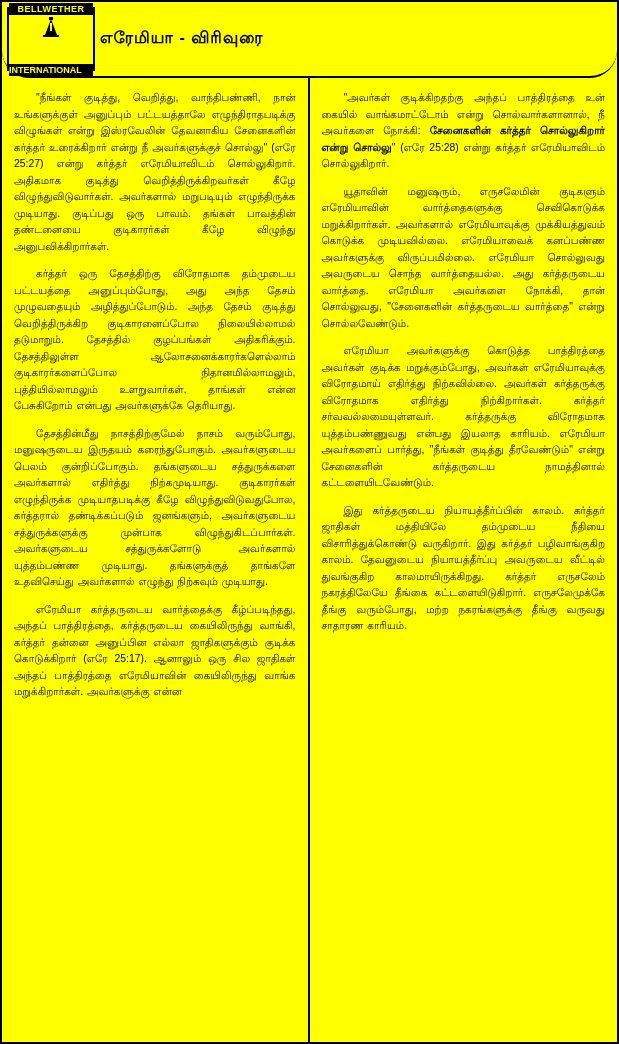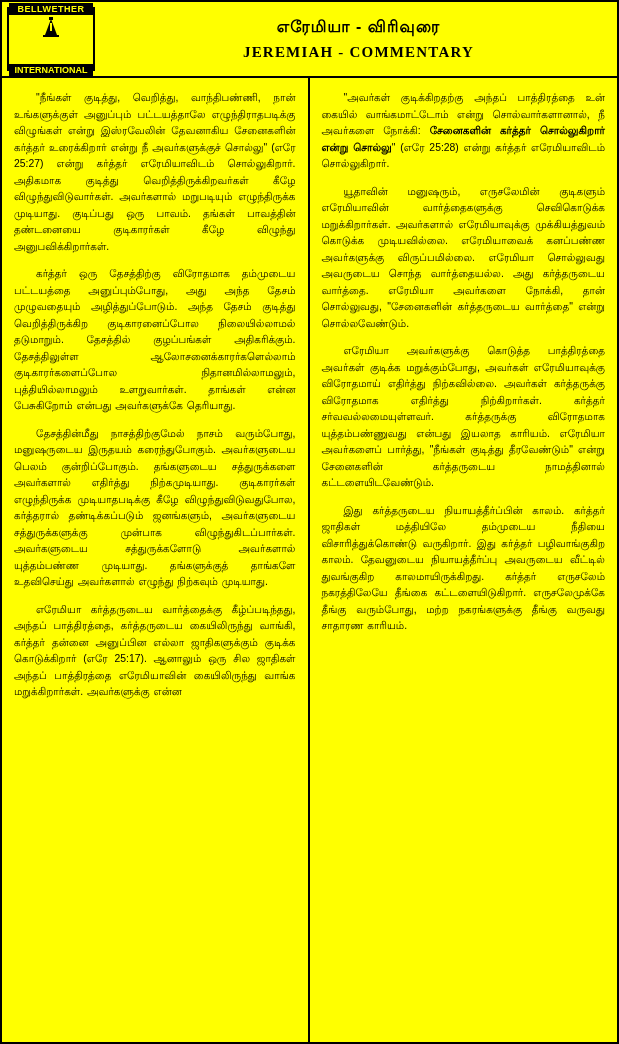--- a/index.html
+++ b/index.html
@@ -22,20 +22,21 @@
     overflow: hidden;
   }
   
   .header {
     position: relative;
     height: 74px;
     border-bottom: 2px solid #000000;
     background: #ffff00;
     display: flex;
     align-items: stretch;
+    border-radius: 27px;
   }
   .logo-left, .logo-right {
     width: 88px;
     margin: 5px;
     border: 2px solid #000000;
     background: #ffff00;
     display: flex;
     flex-direction: column;
     align-items: center;
     justify-content: center;
@@ -53,38 +54,36 @@
     padding: 1px 0;
     box-sizing: border-box;
     font-family: "Liberation Sans", sans-serif;
   }
   .logo-left .bar2, .logo-right .bar2 {
     background: #000000;
     color: #ffff00;
     font-size: 9px;
     font-weight: bold;
     width: 100%;
-    text-align: center;
     padding: 1px 0;
     box-sizing: border-box;
     margin-top: 25px;
   }
   .logo-emblem {
     width: 100%;
     height: 26px;
     display: flex;
     align-items: center;
     justify-content: center;
   }
   .header-titles {
     flex: 1;
     display: flex;
-    flex-direction: column;
     align-items: center;
-    justify-content: center;
+    justify-content: space-between;
     gap: 6px;
   }
   .title-ta {
     font-size: 16px;
     font-weight: bold;
     color: #000000;
     letter-spacing: 1px;
     text-align: center;
   }
   .title-en {
@@ -142,21 +141,20 @@
           <polygon points="12,4 6,20 18,20" fill="#000"></polygon>
           <rect x="4" y="20" width="16" height="2" fill="#000"></rect>
           <rect x="11" y="8" width="2" height="8" fill="#ffff00"></rect>
         </svg>
       </div>
       <div class="bar2">INTERNATIONAL</div>
     </div>
 
     <div class="header-titles">
       <div class="title-ta">எரேமியா  -  விரிவுரை</div>
-      <div class="title-en">JEREMIAH -  COMMENTARY</div>
     </div>
 
 
   </div>
 
   <div class="columns">
 
     <div class="col col-left">
       <p class="para first">"நீங்கள் குடித்து, வெறித்து, வாந்திபண்ணி, நான் உங்களுக்குள் அனுப்பும் பட்டயத்தாலே எழுந்திராதபடிக்கு விழுங்கள் என்று இஸ்ரவேலின் தேவனாகிய சேனைகளின் கர்த்தர் உரைக்கிறார் என்று நீ அவர்களுக்குச் சொல்லு" (எரே 25:27) என்று கர்த்தர் எரேமியாவிடம் சொல்லுகிறார். அதிகமாக குடித்து வெறித்திருக்கிறவர்கள் கீழே விழுந்துவிடுவார்கள். அவர்களால் மறுபடியும் எழுந்திருக்க முடியாது. குடிப்பது ஒரு பாவம். தங்கள் பாவத்தின் தண்டனையை குடிகாரர்கள் கீழே விழுந்து அனுபவிக்கிறார்கள்.</p>
       <p class="para">கர்த்தர் ஒரு தேசத்திற்கு விரோதமாக தம்முடைய பட்டயத்தை அனுப்பும்போது, அது அந்த தேசம் முழுவதையும் அழித்துப்போடும். அந்த தேசம் குடித்து வெறித்திருக்கிற குடிகாரனைப்போல நிலையில்லாமல் தடுமாறும். தேசத்தில் குழப்பங்கள் அதிகரிக்கும். தேசத்திலுள்ள ஆலோசனைக்காரர்களெல்லாம் குடிகாரர்களைப்போல நிதானமில்லாமலும், புத்தியில்லாமலும் உளறுவார்கள். தாங்கள் என்ன பேசுகிறோம் என்பது அவர்களுக்கே தெரியாது.</p>

